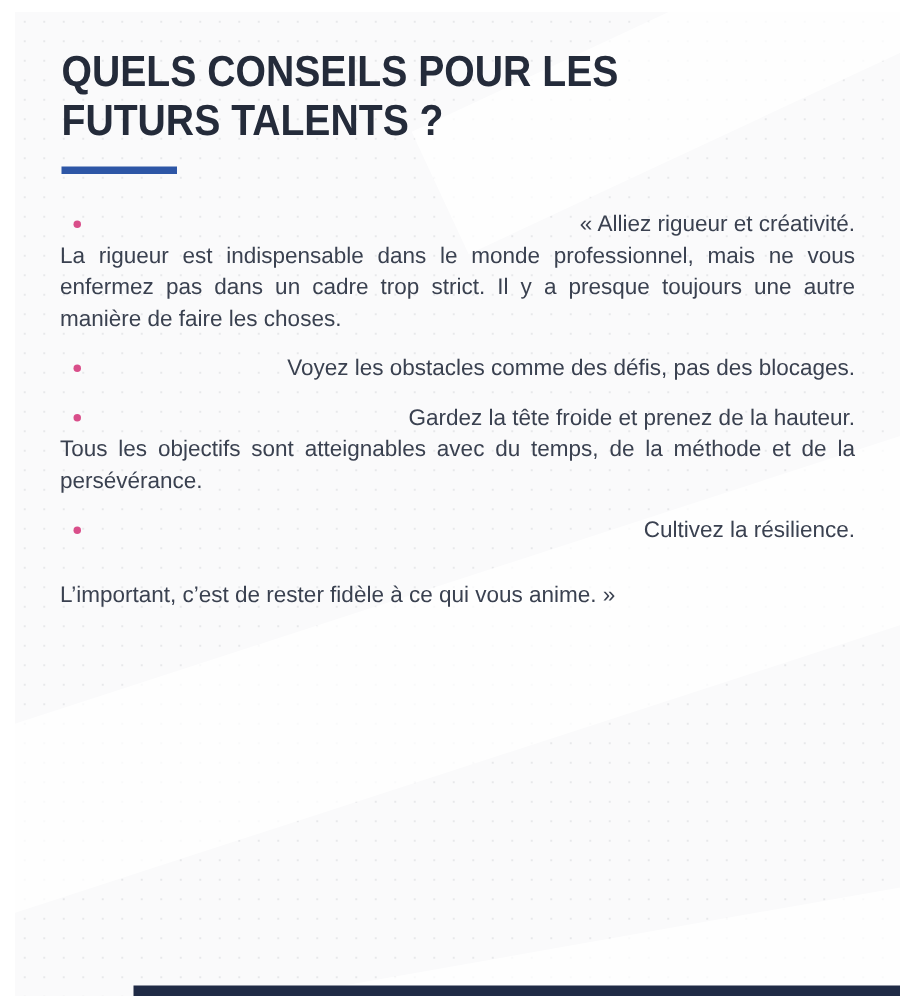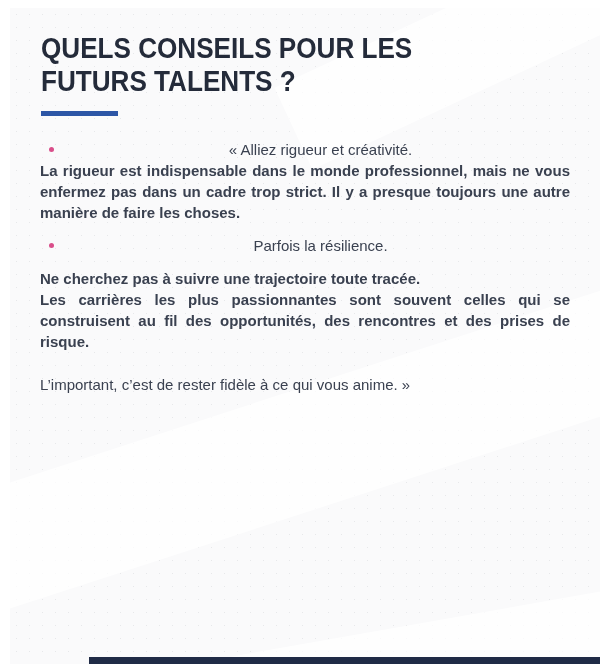--- a/index.html
+++ b/index.html
@@ -53,33 +53,32 @@
     margin: 23px 40px 0 40px;
     width: 530px;
     color: #3a4150;
     font-size: 15px;
     line-height: 21px;
   }
   .advice-item { margin-bottom: 12px; }
   .item-heading {
     position: relative;
     padding-left: 31px;
-    text-align: center;
+    text-align: right;
   }
   .bullet-dot {
     position: absolute;
     left: 9px; top: 8px;
     width: 5px; height: 5px;
     border-radius: 50%;
     background: #d94e8a;
   }
   .item-body p {
     margin: 0;
     text-align: justify;
-    font-weight: bold;
   }
   .closing-line {
     margin-top: 22px;
     text-align: left;
   }
   .footer-bar {
     position: absolute;
     left: 89px; right: 0; bottom: 0;
     height: 7px;
     background: #202b46;
@@ -110,38 +109,47 @@
         <div class="item-heading">
           <span class="bullet-dot"></span>
           <span>« Alliez rigueur et créativité.</span>
         </div>
         <div class="item-body">
           <p>La rigueur est indispensable dans le monde professionnel, mais ne vous enfermez pas dans un cadre trop strict. Il y a presque toujours une autre manière de faire les choses.</p>
         </div>
       </div>
 
       <div class="advice-item">
+        <div class="item-heading">
+          <span class="bullet-dot"></span>
+          <span>Voyez les obstacles comme des défis, pas des blocages.</span>
+        </div>
       </div>
 
       <div class="advice-item">
       </div>
 
+      <div class="advice-item">
+        <div class="item-heading">
+          <span class="bullet-dot"></span>
+          <span>Gardez la tête froide et prenez de la hauteur.</span>
+        </div>
+        <div class="item-body">
+          <p>Tous les objectifs sont atteignables avec du temps, de la méthode et de la persévérance.</p>
+        </div>
+      </div>
 
       <div class="advice-item">
         <div class="item-heading">
           <span class="bullet-dot"></span>
-          <span>Parfois la résilience.</span>
+          <span>Cultivez la résilience.</span>
         </div>
       </div>
 
       <div class="advice-item">
-        <div class="item-body">
-          <p>Ne cherchez pas à suivre une trajectoire toute tracée.</p>
-          <p>Les carrières les plus passionnantes sont souvent celles qui se construisent au fil des opportunités, des rencontres et des prises de risque.</p>
-        </div>
       </div>
 
       <div class="closing-line">L’important, c’est de rester fidèle à ce qui vous anime. »</div>
 
     </div>
 
   </div>
 
   <div class="footer-bar"></div>
 

